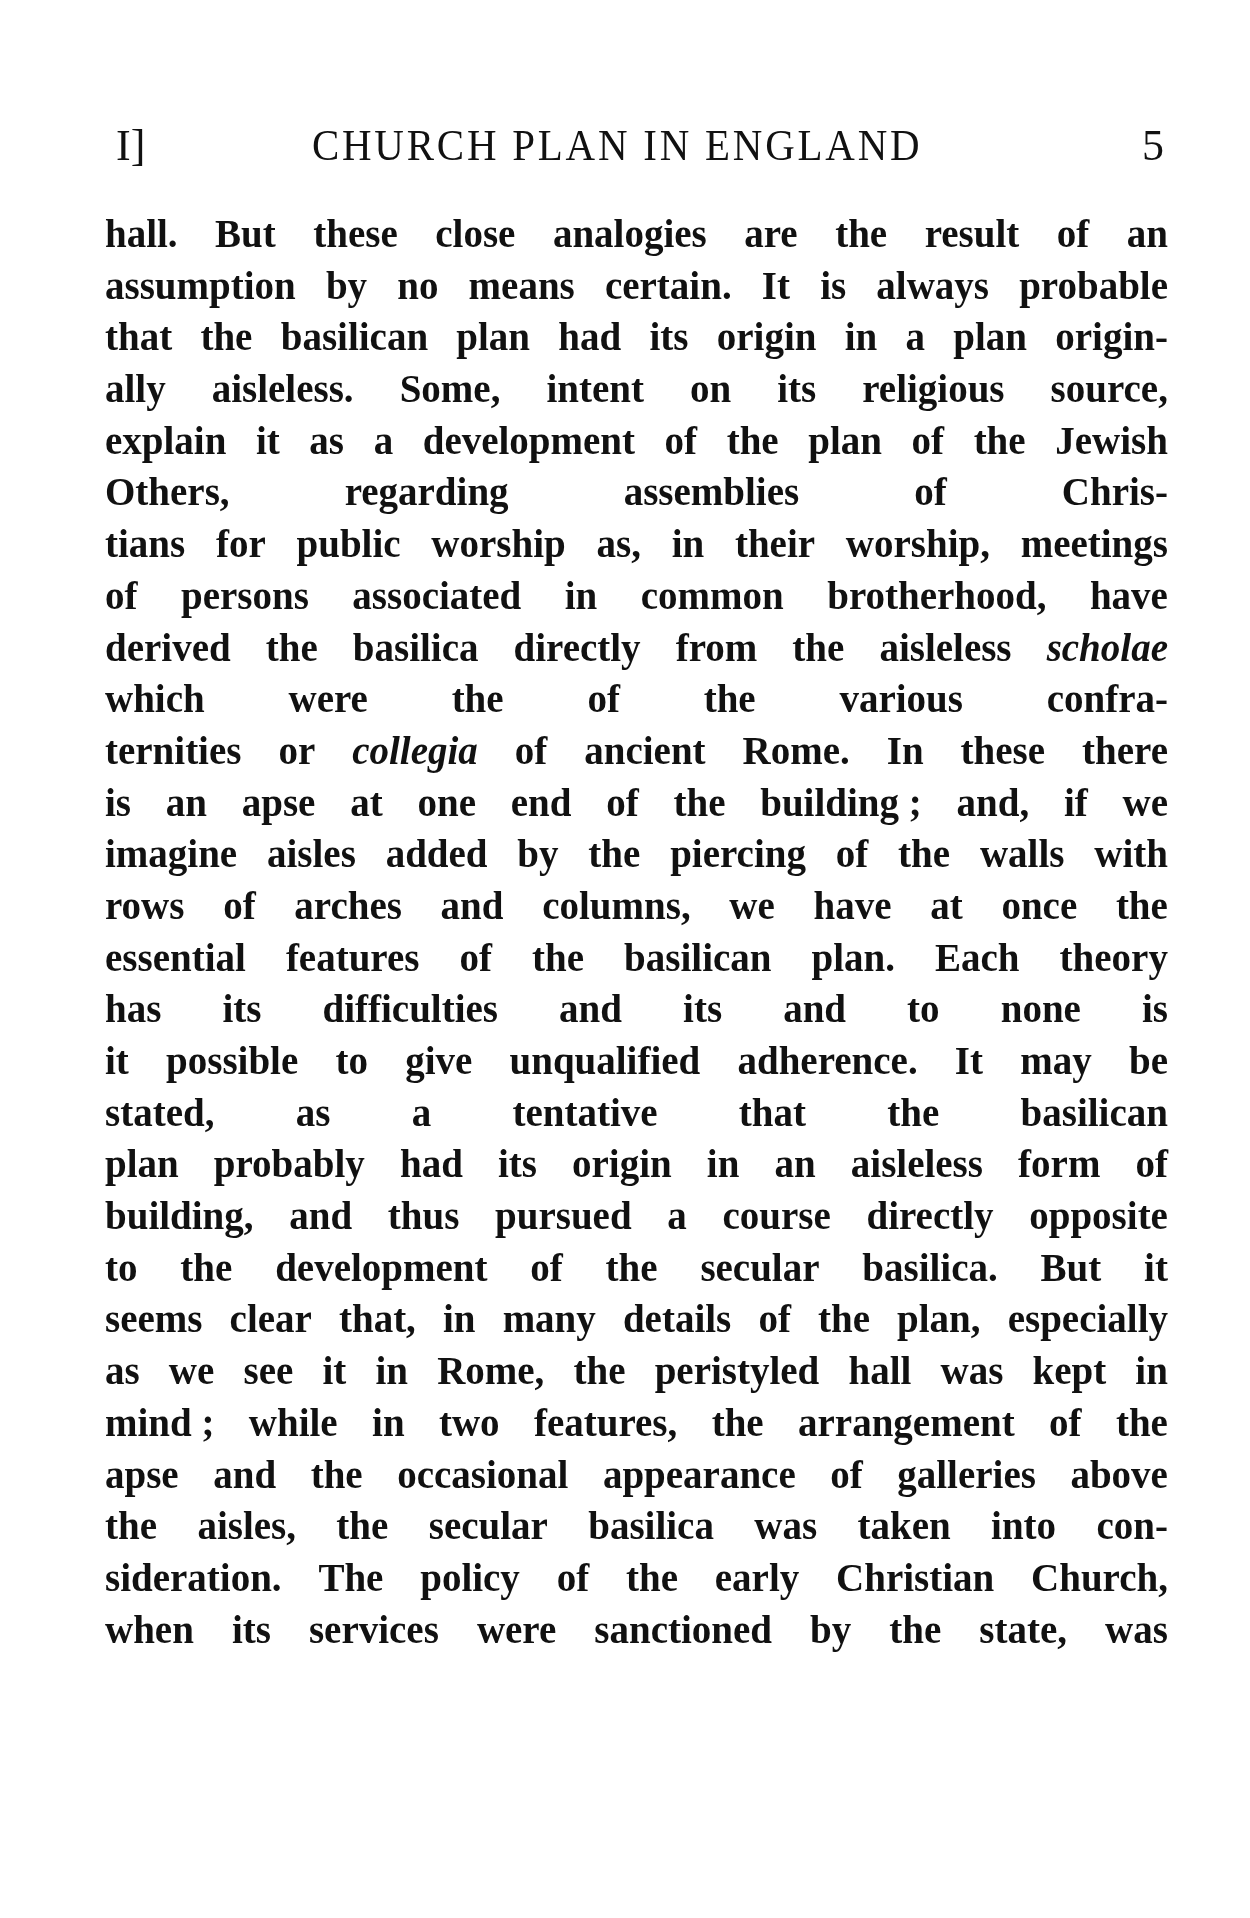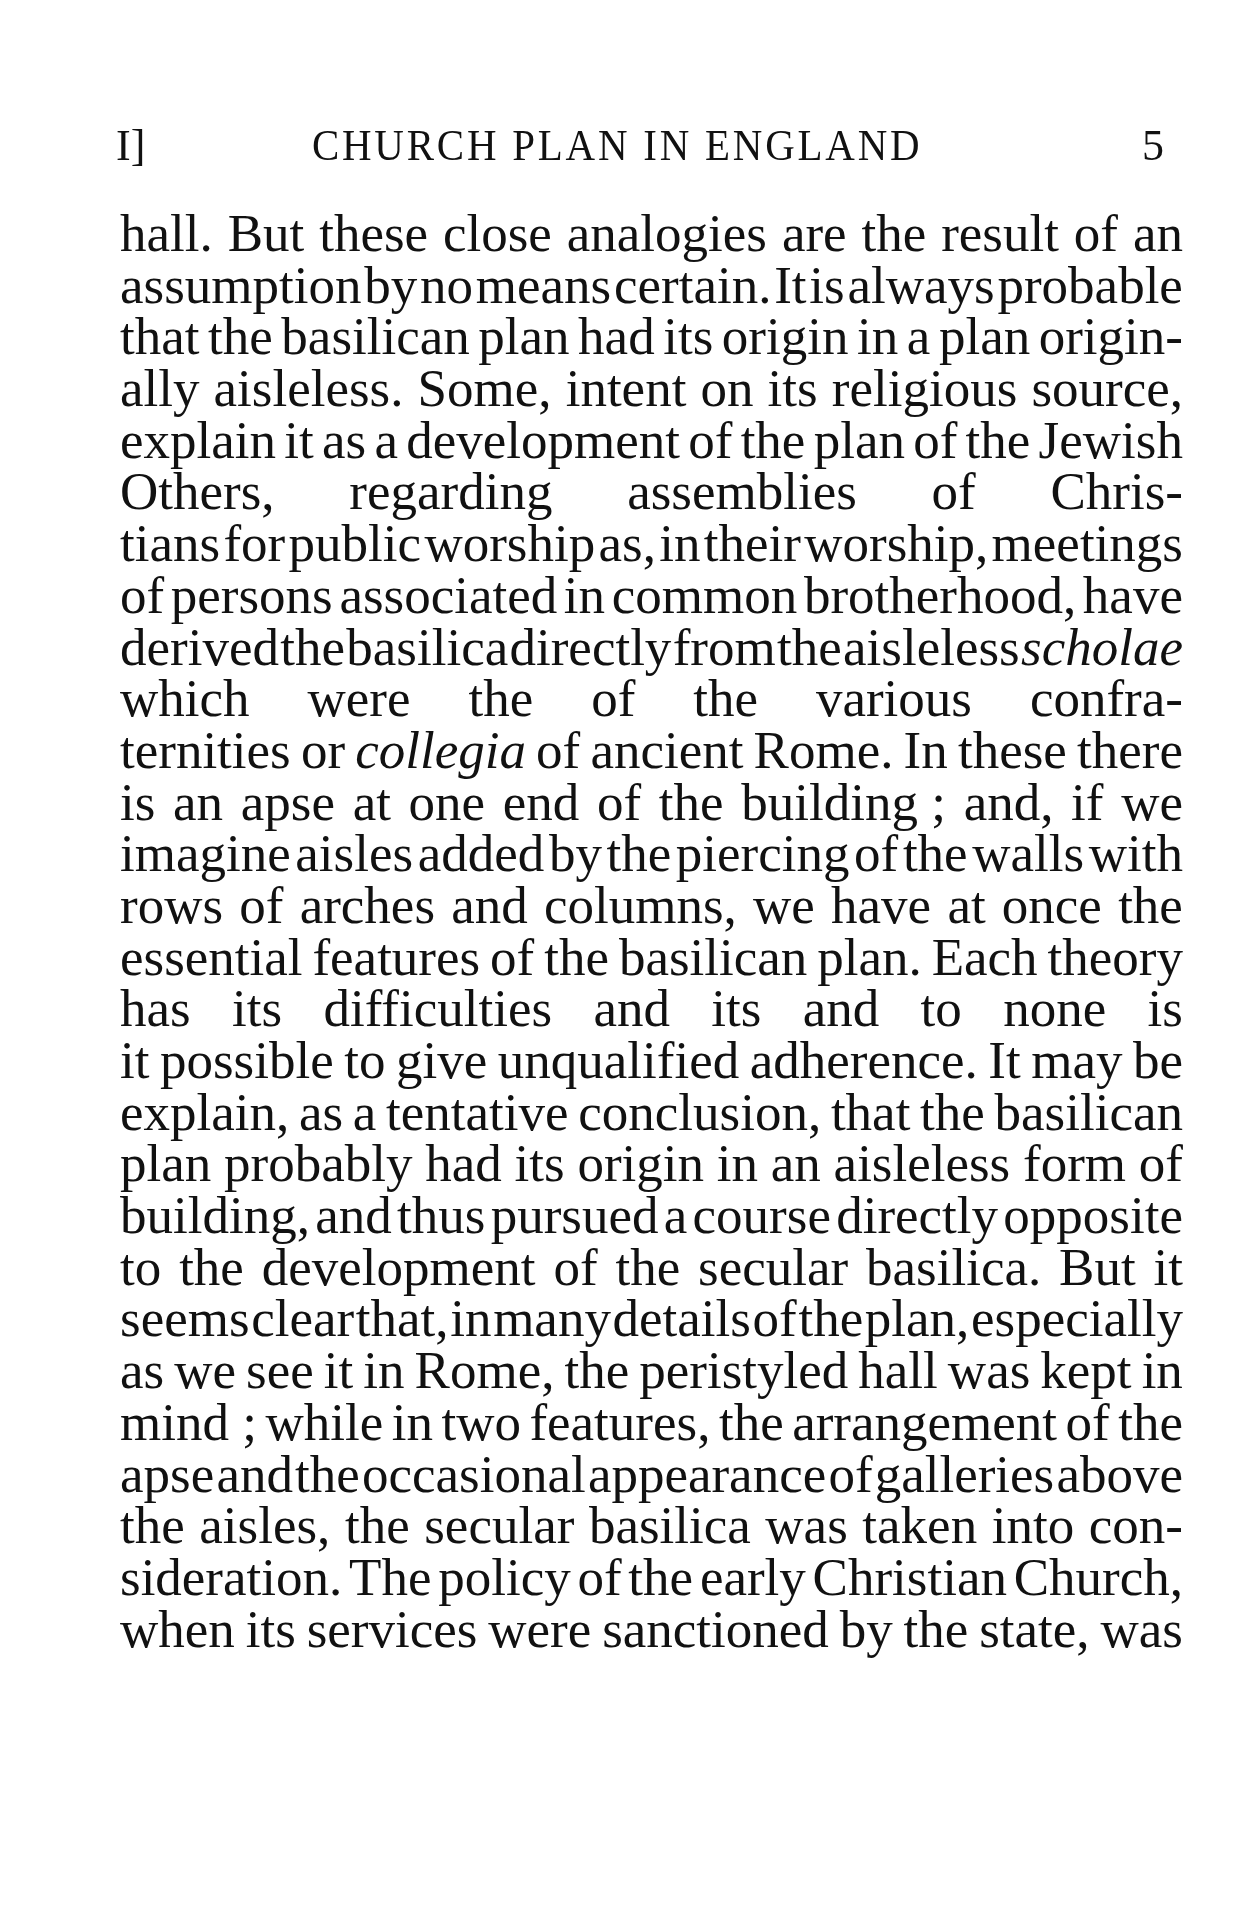--- a/index.html
+++ b/index.html
@@ -2,21 +2,21 @@
 <html><head>
 <meta charset="utf-8">
 <style>
   html, body { margin: 0; padding: 0; background: #ffffff; }
   body { width: 1250px; height: 1918px; position: relative; overflow: hidden; color: #111111; }
   .page { position: absolute; left: 0; top: 0; width: 1250px; height: 1918px; background: #ffffff; }
   .running-head { position: absolute; top: 122px; left: 114px; width: 1060px; height: 48px; font-family: "Liberation Serif", "DejaVu Serif", serif; font-size: 44px; line-height: 48px; }
   .rh-chapter { position: absolute; left: 2px; top: 0; letter-spacing: 0px; }
   .rh-title { position: absolute; left: 173px; top: 0; width: 710px; text-align: center; letter-spacing: 3px; transform: scaleX(0.93); transform-origin: left top; white-space: nowrap; }
   .rh-page { position: absolute; right: 10px; top: 0; }
-  .body-text { position: absolute; left: 120px; top: 208px; width: 1063px; font-family: "Liberation Serif", "DejaVu Serif", serif; font-size: 53px; }
+  .body-text { position: absolute; left: 105px; top: 208px; width: 1063px; font-family: "Liberation Serif", "DejaVu Serif", serif; font-size: 39px; font-weight: bold; }
   .line { height: 51.7px; line-height: 51.7px; text-align: justify; text-align-last: justify; white-space: nowrap; overflow: visible; display: flex; justify-content: space-between; }
   .line .w { white-space: pre; }
   .line .w.it { font-style: italic; }
 </style>
 </head>
 <body>
 
 <div class="page">
   <div class="running-head">
     <span class="rh-chapter">I]</span>
@@ -204,25 +204,24 @@
         <span class="w">possible</span>
         <span class="w">to</span>
         <span class="w">give</span>
         <span class="w">unqualified</span>
         <span class="w">adherence.</span>
         <span class="w">It</span>
         <span class="w">may</span>
         <span class="w">be</span>
       </div>
       <div class="line">
-        <span class="w">explain,</span>
+        <span class="w">stated,</span>
         <span class="w">as</span>
         <span class="w">a</span>
         <span class="w">tentative</span>
-        <span class="w">conclusion,</span>
         <span class="w">that</span>
         <span class="w">the</span>
         <span class="w">basilican</span>
       </div>
       <div class="line">
         <span class="w">plan</span>
         <span class="w">probably</span>
         <span class="w">had</span>
         <span class="w">its</span>
         <span class="w">origin</span>

